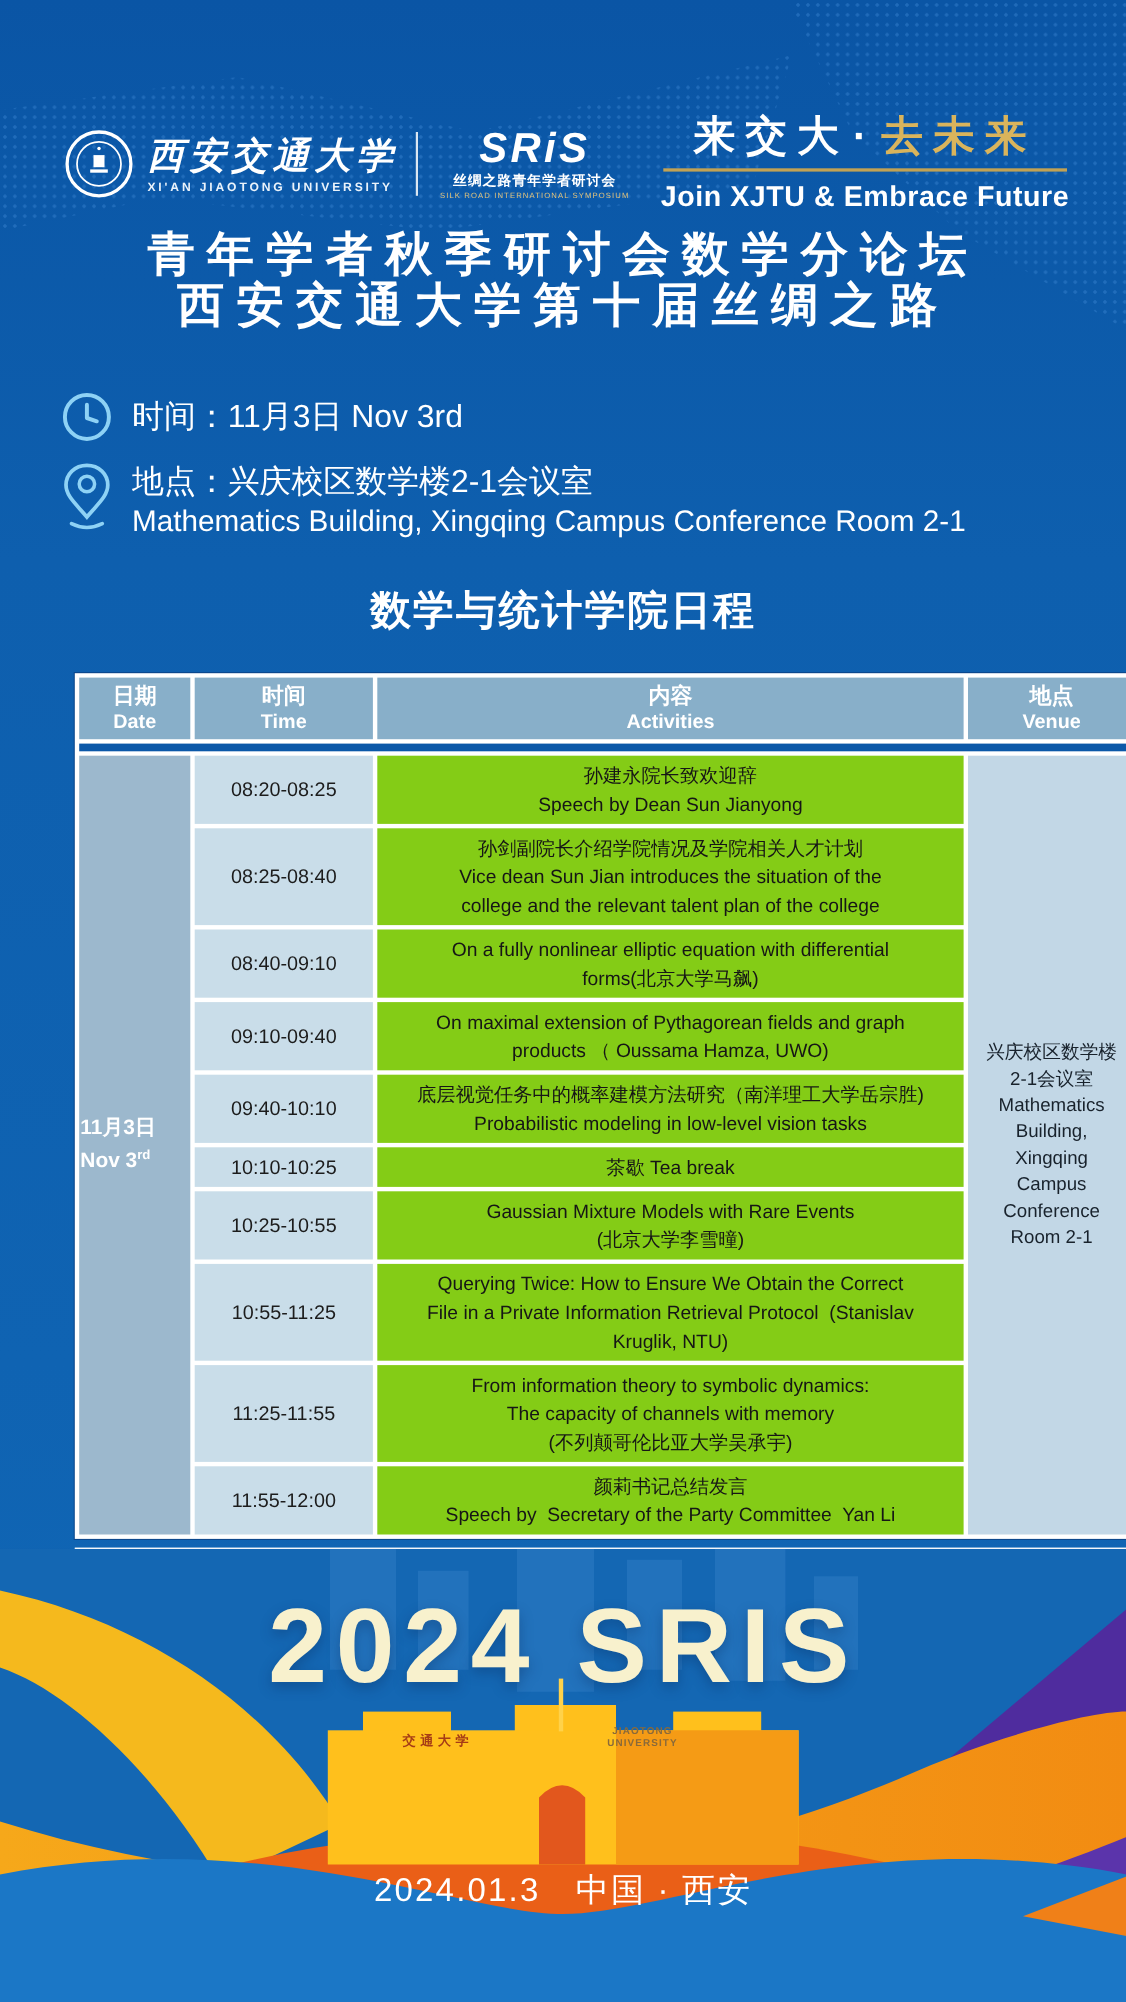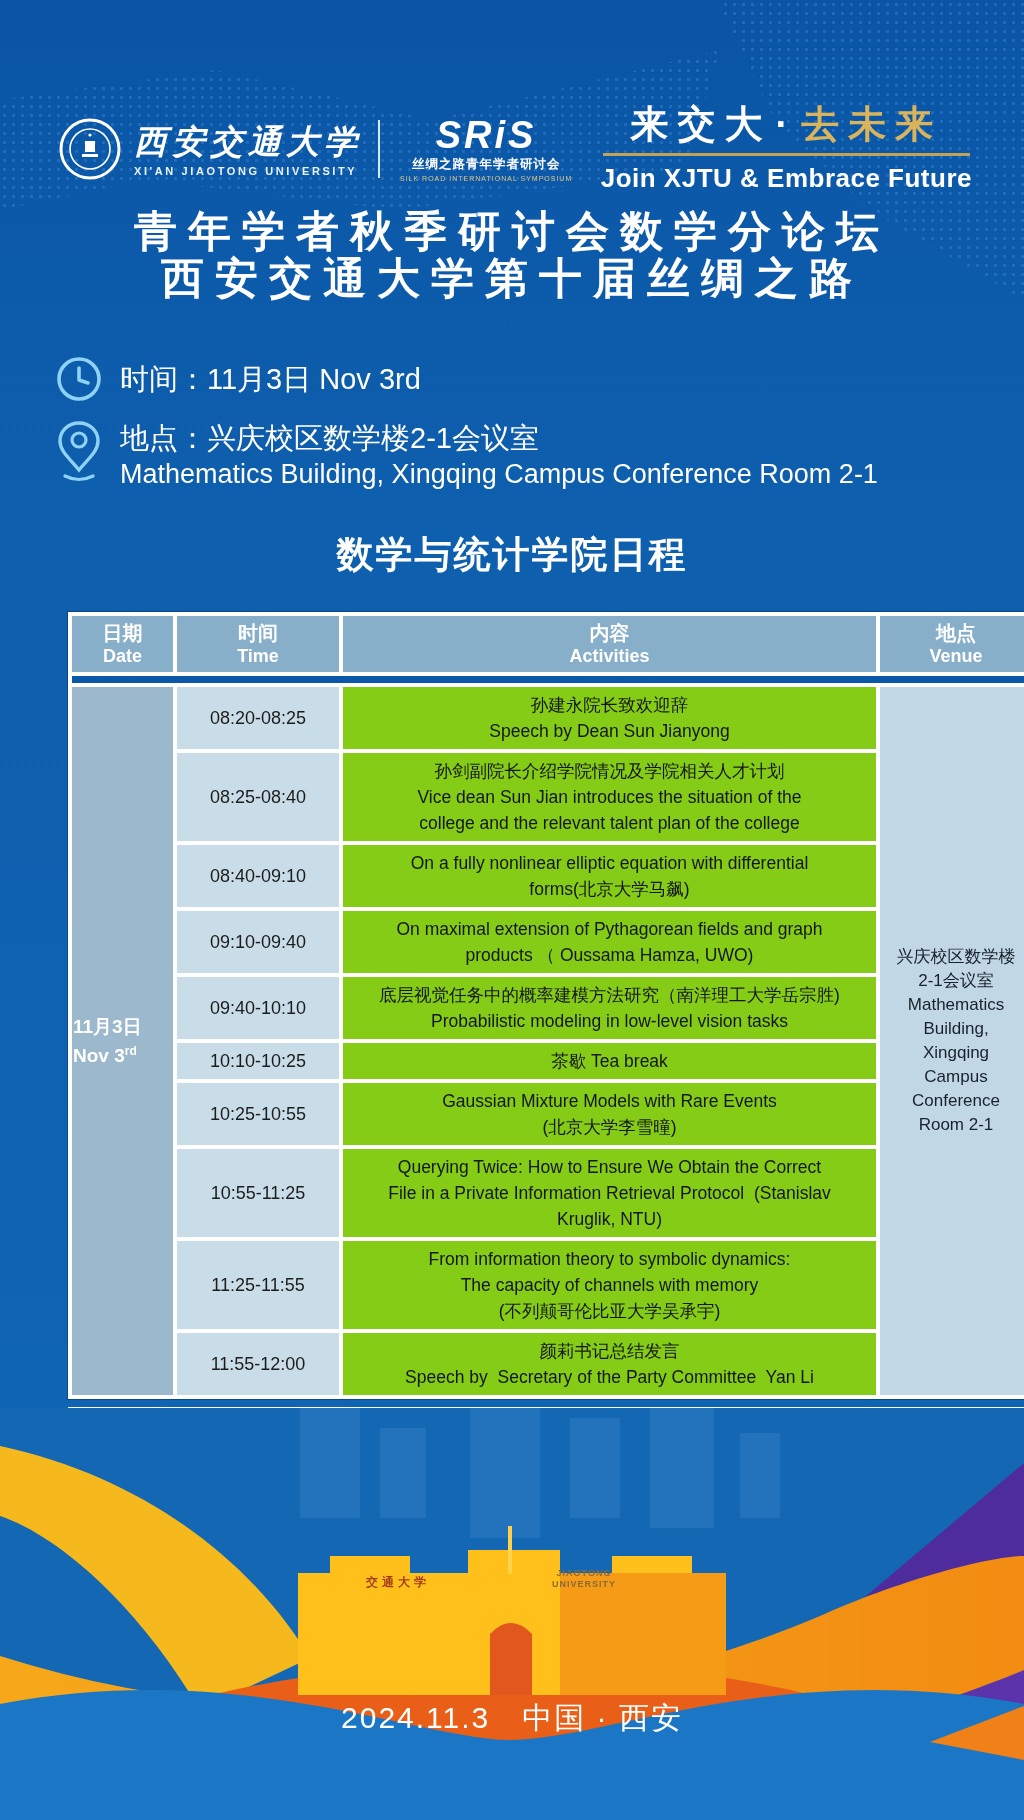--- a/index.html
+++ b/index.html
@@ -288,20 +288,21 @@
       <rect x="468" y="142" width="92" height="26" fill="#ffc01c"></rect>
       <rect x="612" y="148" width="80" height="20" fill="#ffc01c"></rect>
       <rect x="298" y="165" width="428" height="122" fill="#ffc01c"></rect>
       <rect x="560" y="165" width="166" height="122" fill="#f59b15"></rect>
       <rect x="508" y="118" width="4" height="48" fill="#ffd24a"></rect>
       <path d="M490,287 L490,226 Q511,204 532,226 L532,287 Z" fill="#e2571d"></path>
 
       <path d="M0,296 C240,250 420,332 512,332 C604,332 784,250 1024,296 L1024,412 L0,412 Z" fill="#1b77c6"></path>
       <path d="M930,334 L1024,298 L1024,352 Z" fill="#f08018"></path>
     </svg>
+    <div class="sris-banner">2024 SRIS</div>
     <div class="gate-cn">交通大学</div>
     <div class="gate-en">
       <div>JIAOTONG</div>
       <div>UNIVERSITY</div>
     </div>
-    <div class="footer-date">2024.11.3　中国 · 西安</div>
+    <div class="footer-date">2024.01.3　中国 · 西安</div>
   </div>
 </div>
 
 </body></html>

